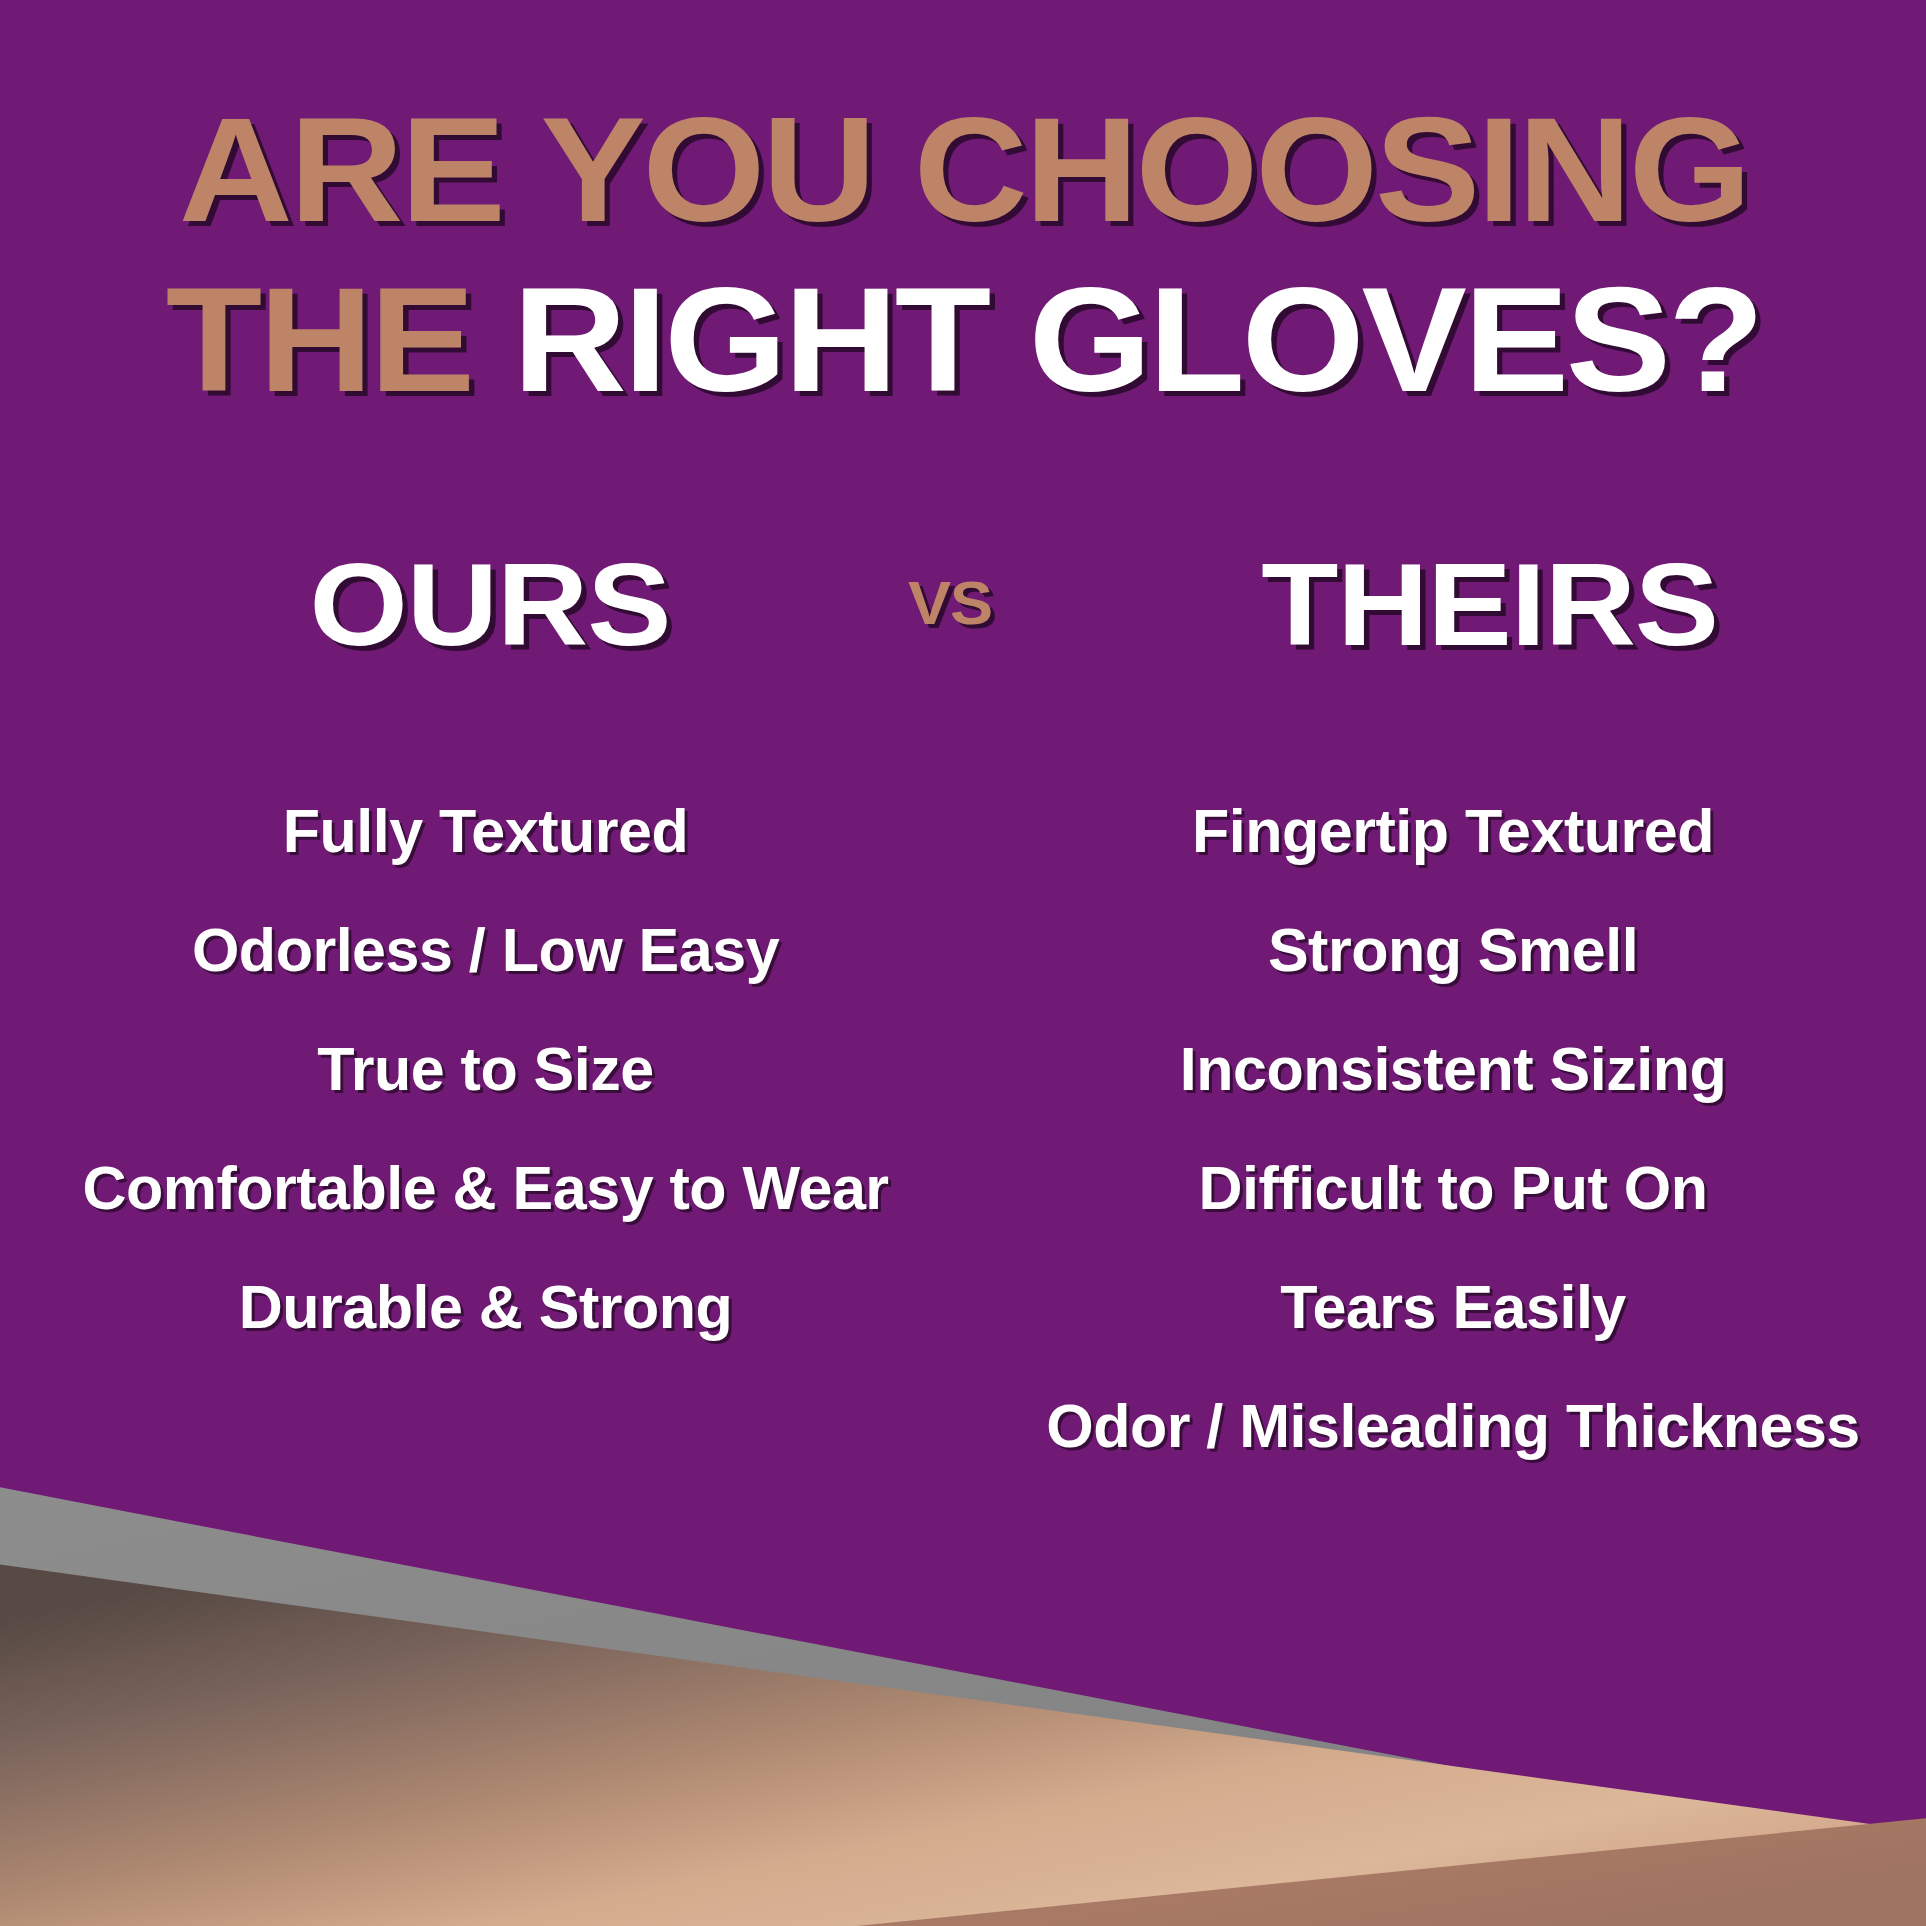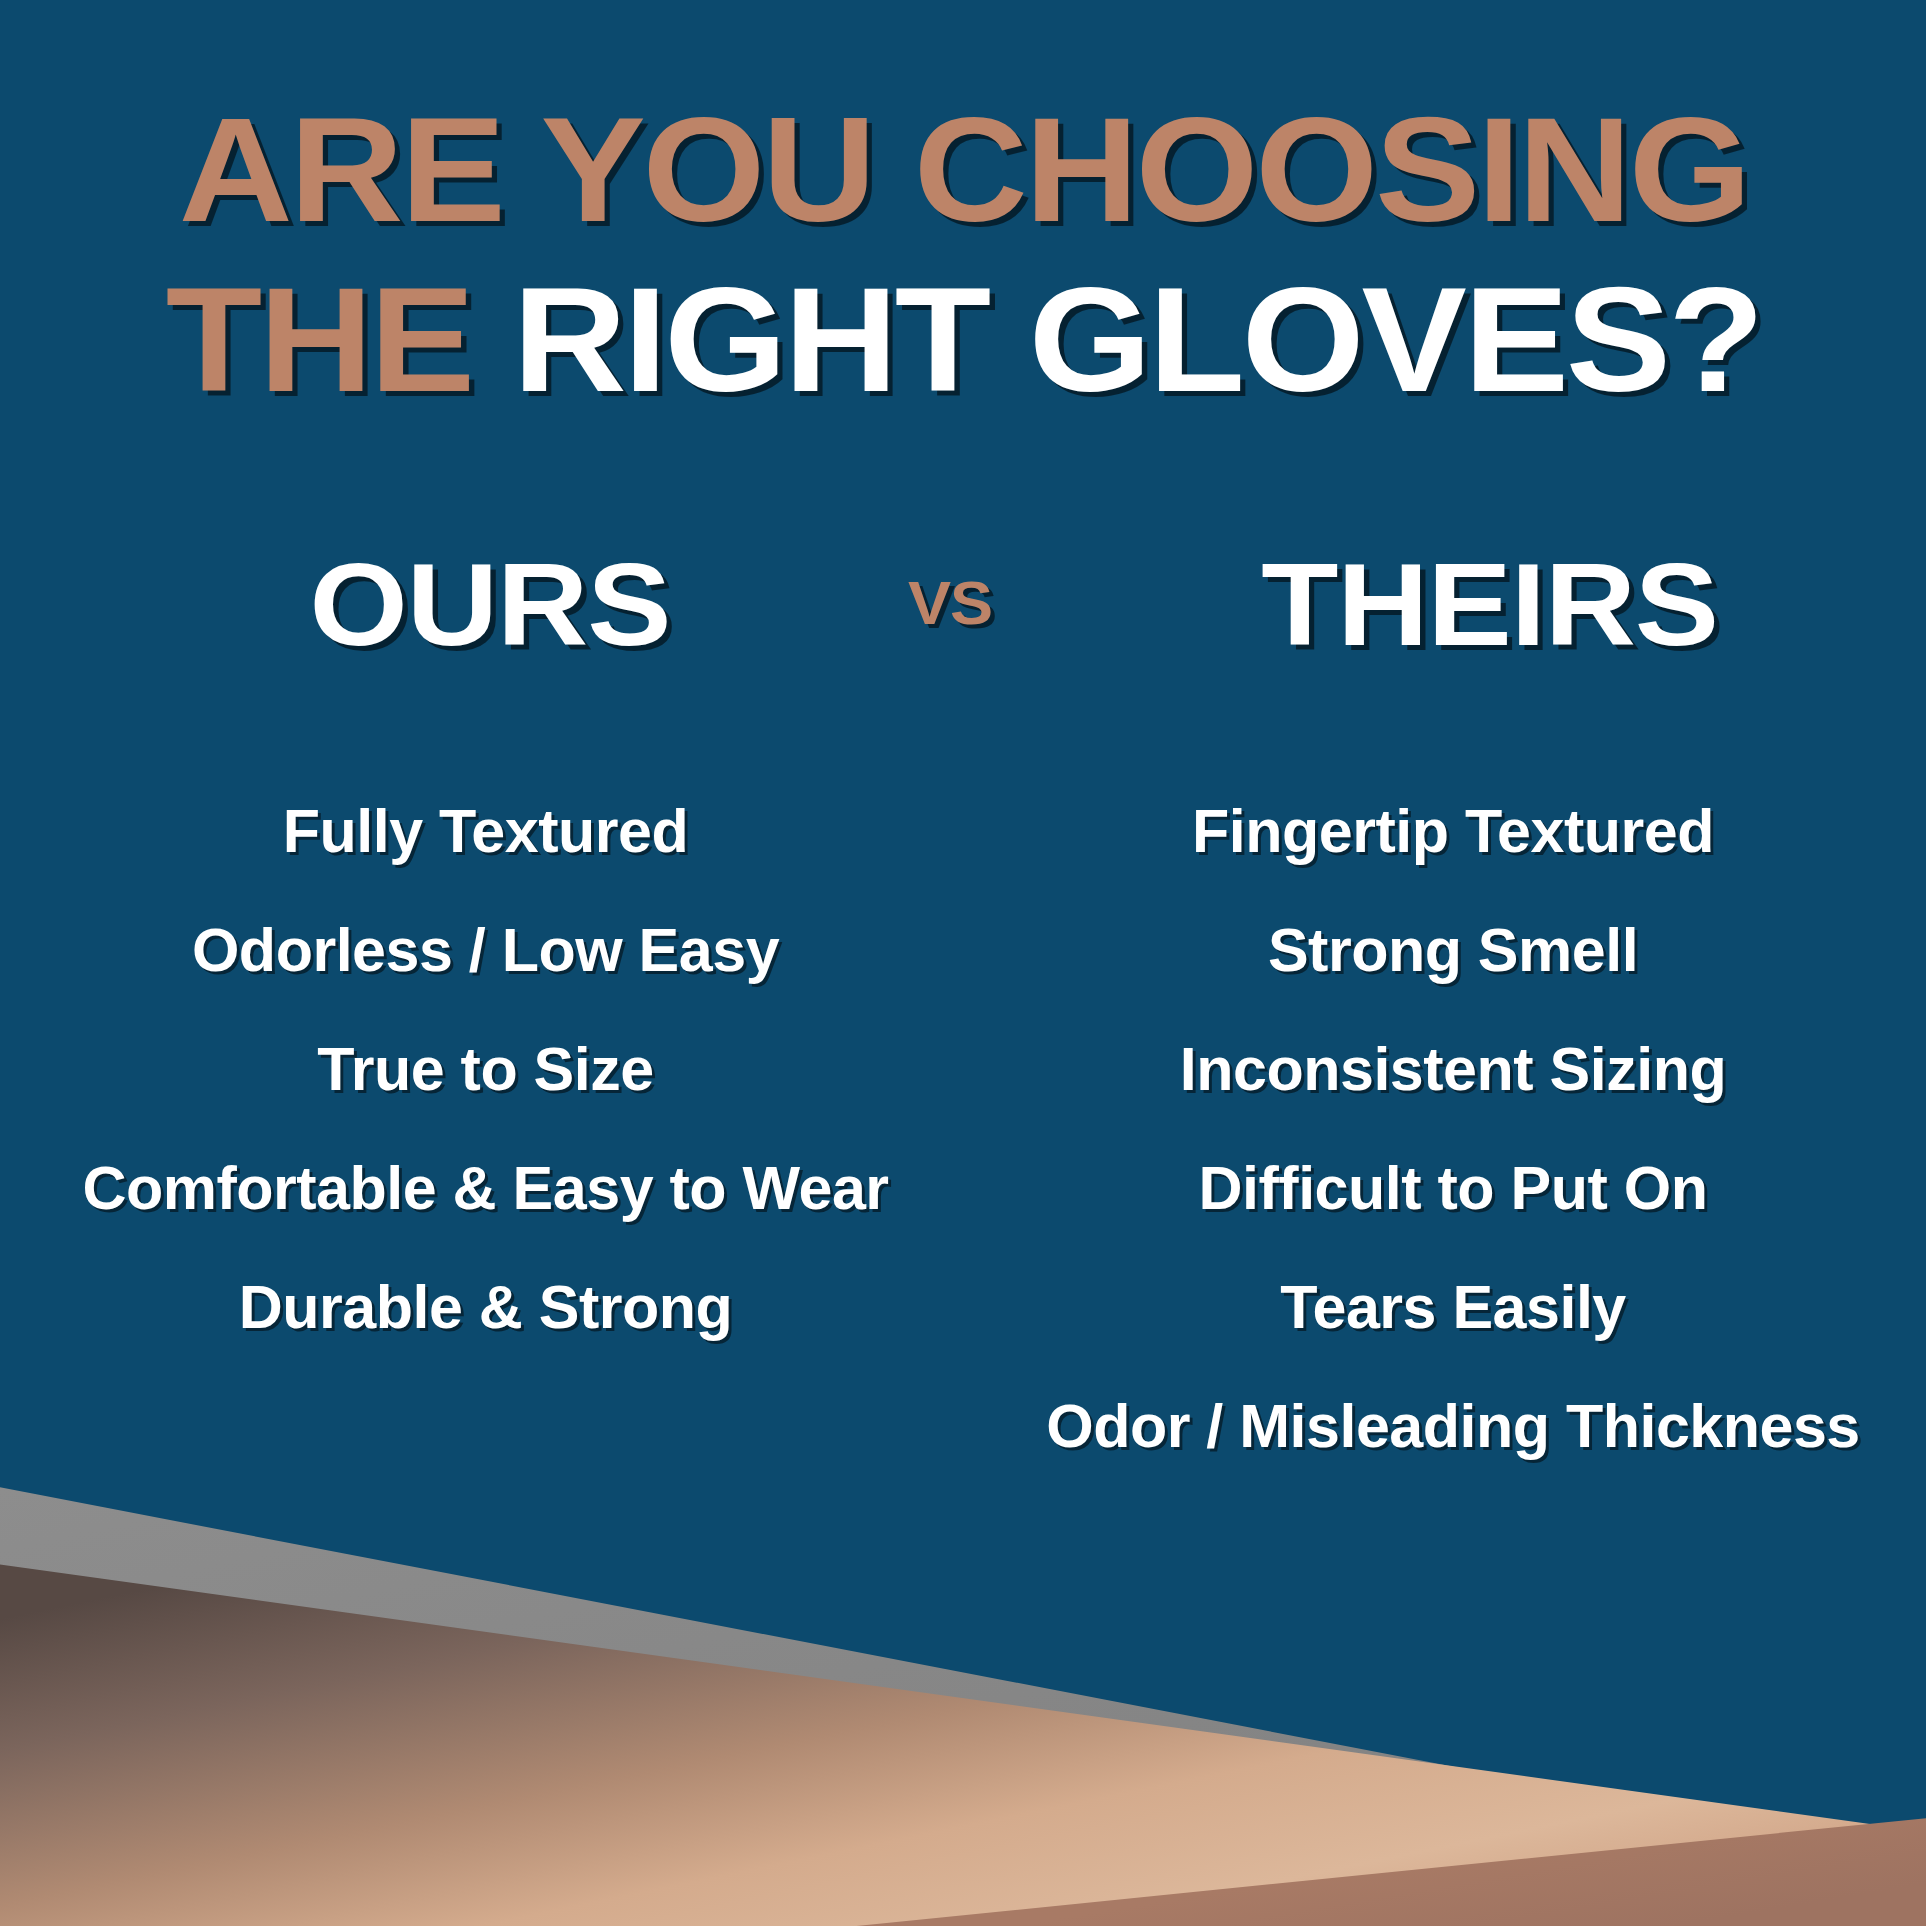--- a/index.html
+++ b/index.html
@@ -4,21 +4,21 @@
 <style>
   html, body {
     margin: 0;
     padding: 0;
     background: #0d0d0d;
   }
   #poster {
     position: relative;
     width: 1927px;
     height: 1927px;
-    background: #0c4a6e;
+    background: #701a75;
     overflow: hidden;
     font-family: "Liberation Sans", sans-serif;
     -webkit-font-smoothing: antialiased;
   }
 
   
   .title-block {
     position: absolute;
     left: 0;
     top: 87px;

